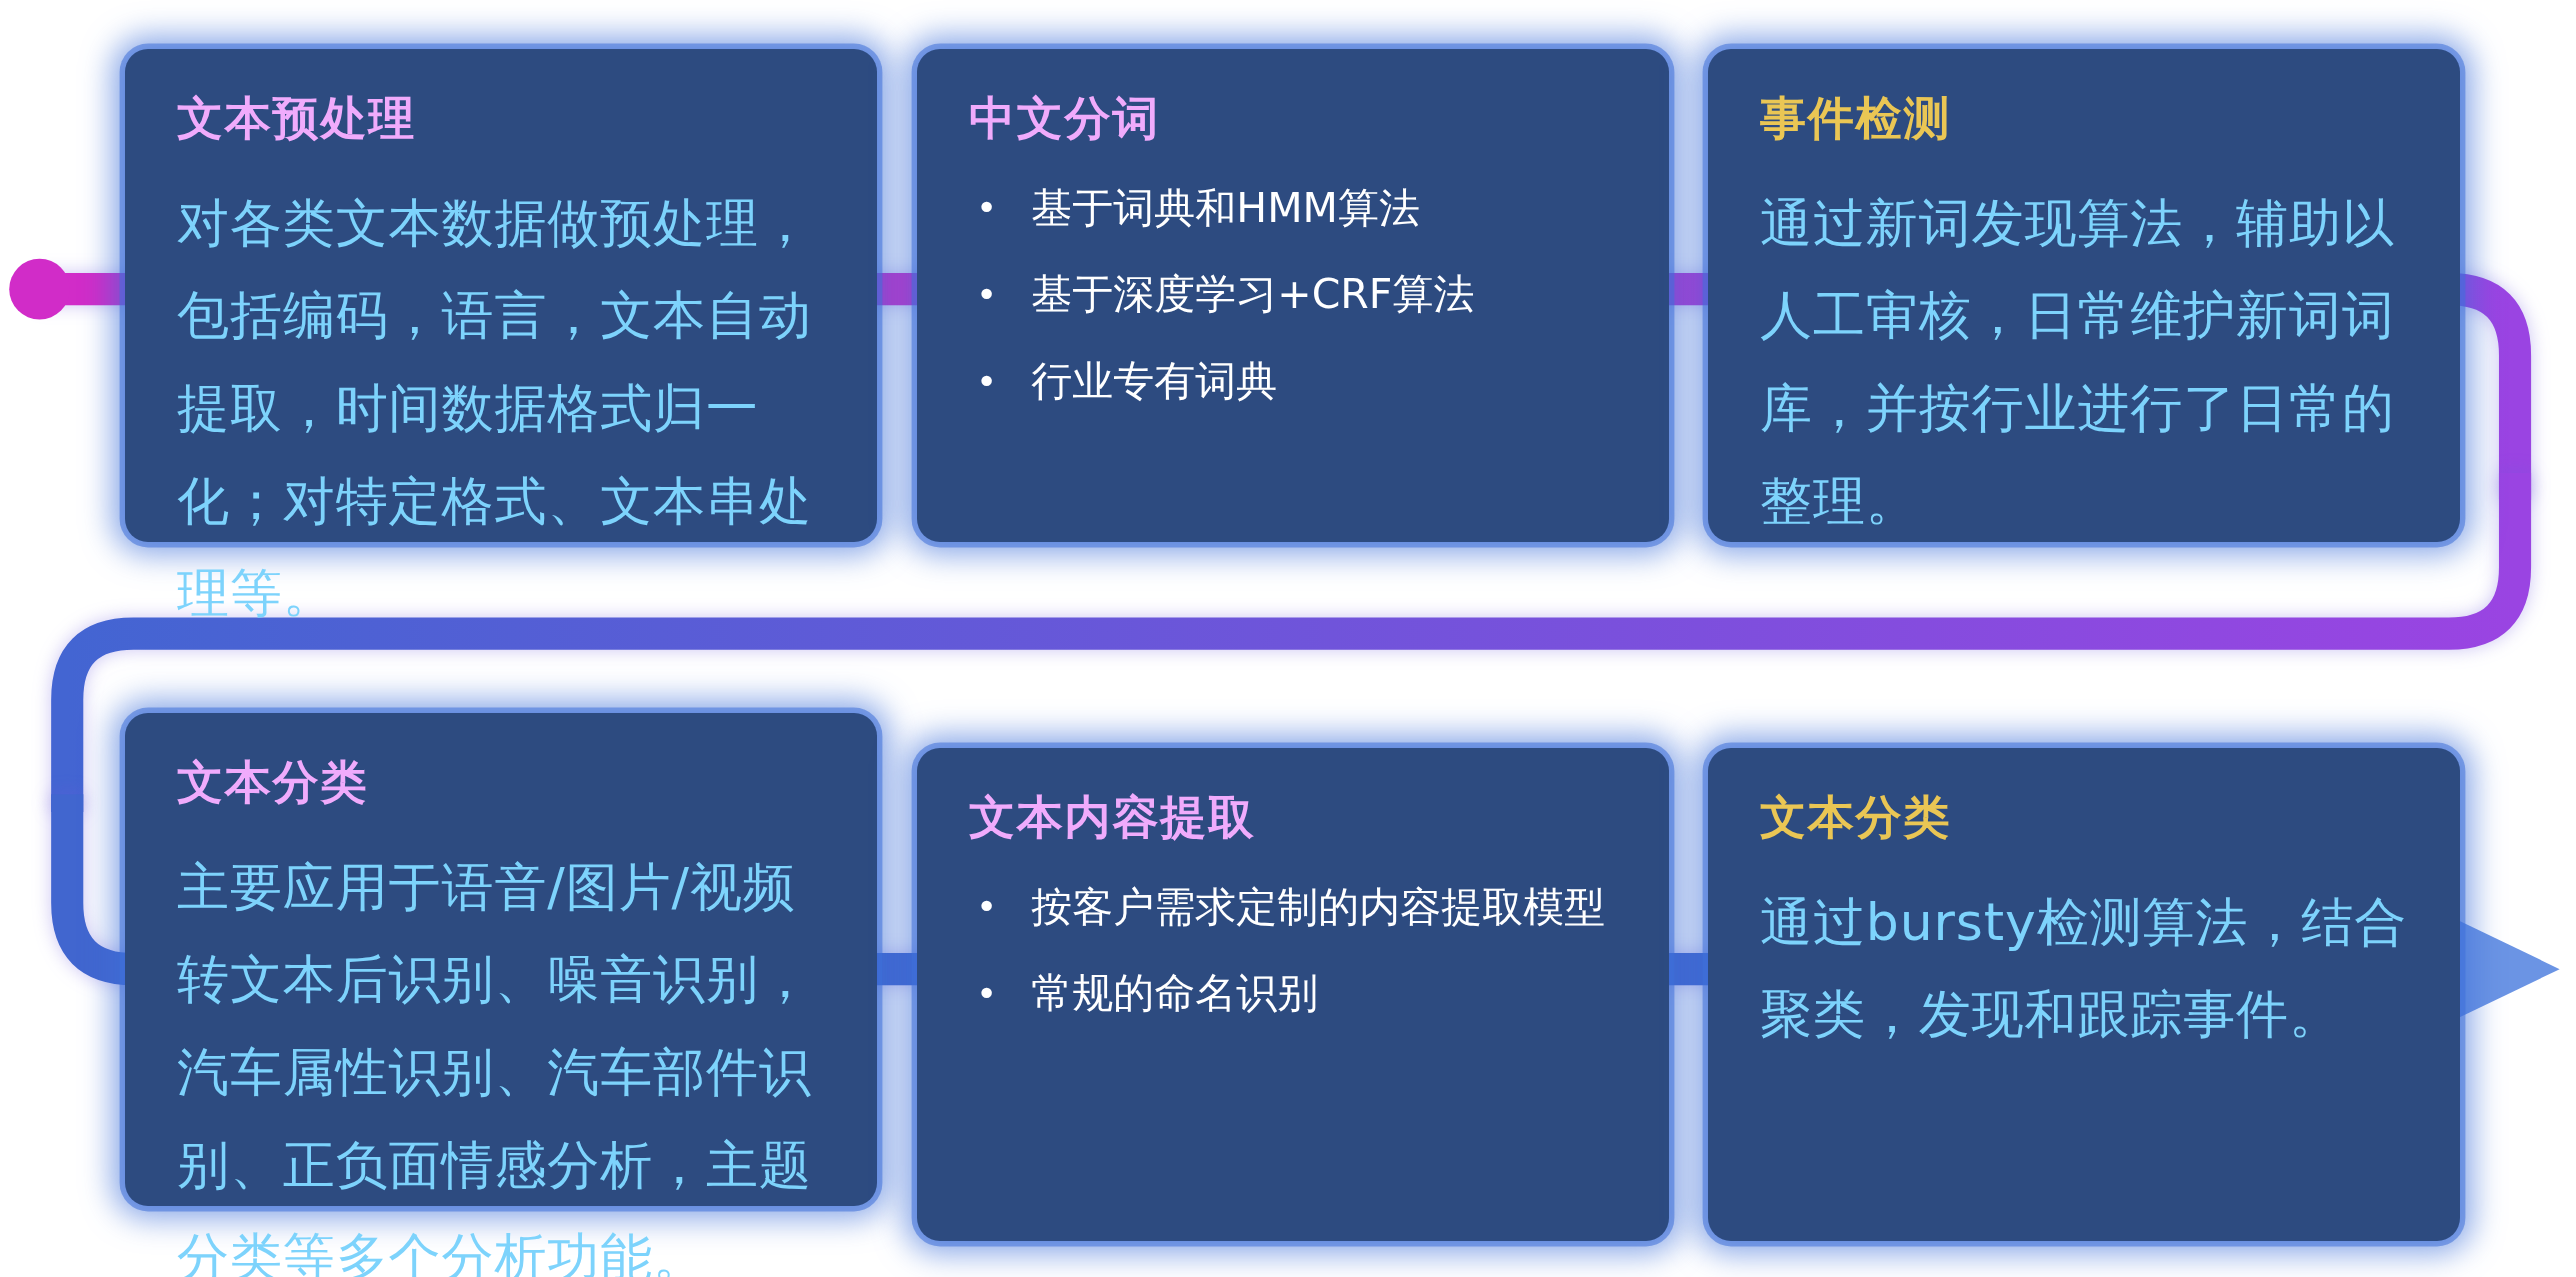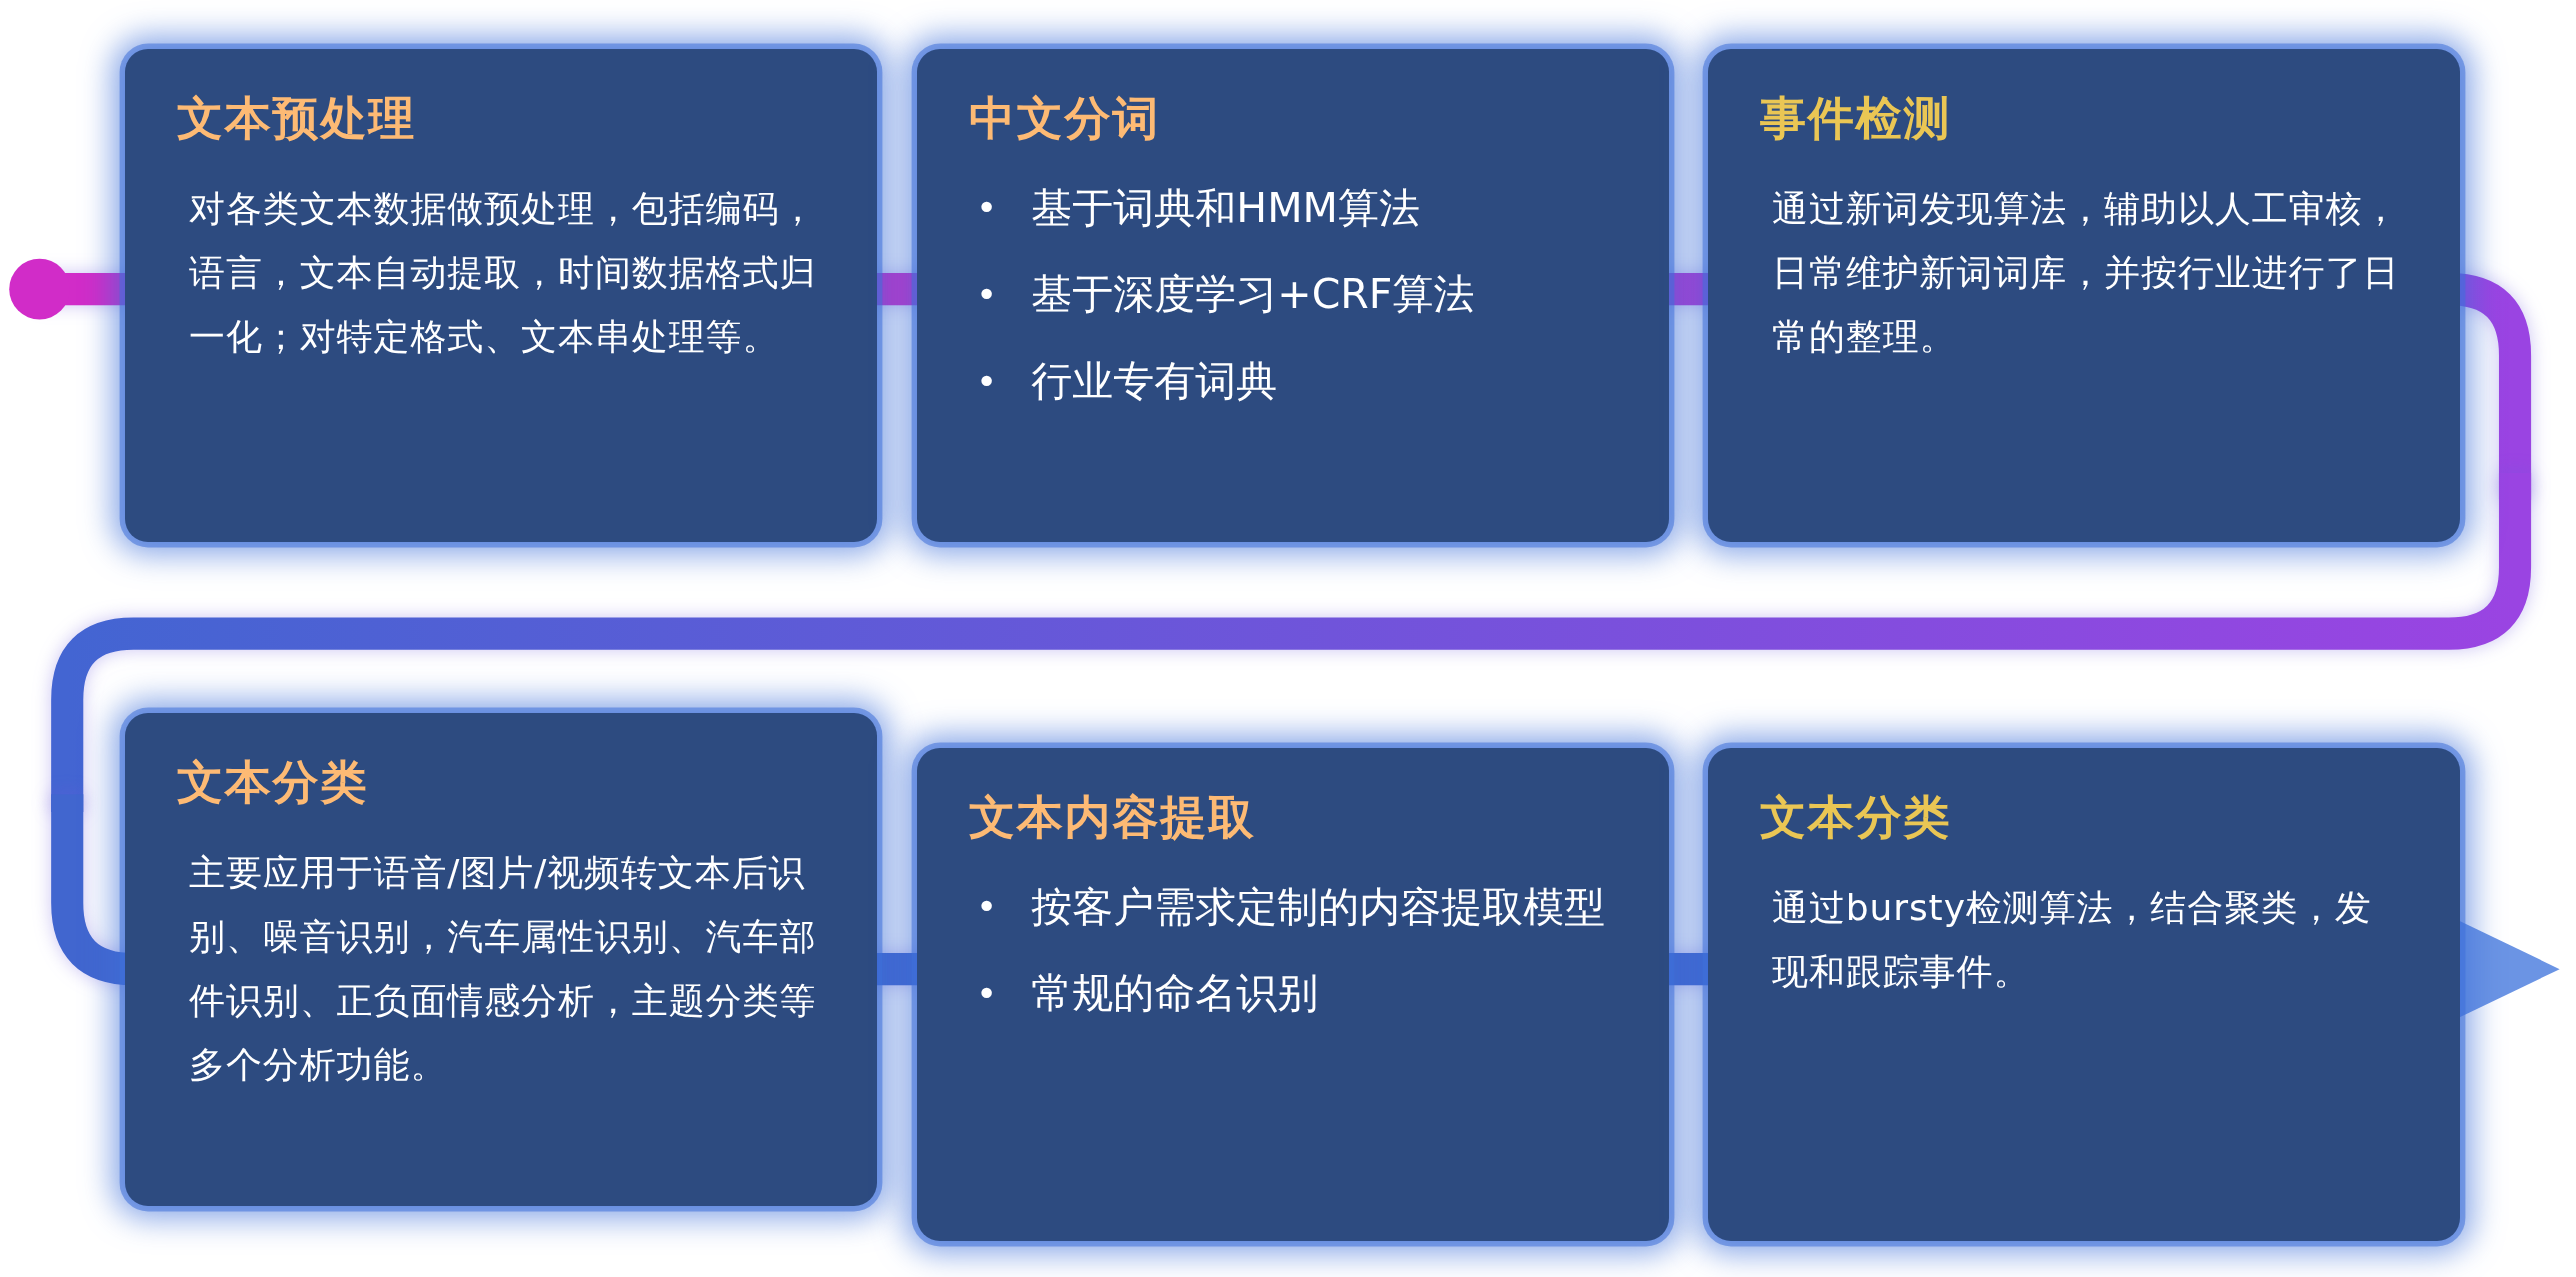--- a/index.html
+++ b/index.html
@@ -41,27 +41,27 @@
   .c5 { left: 917px; top: 748px; }
   .c6 { left: 1708px; top: 748px; }
 
   .card h2 {
     margin: 0 0 32px 0;
     font-size: 46px;
     font-weight: bold;
     letter-spacing: 1.8px;
     line-height: 1.15;
   }
-  .card h2.green  { color: #fdba74; }
+  .card h2.green  { color: #f0abfc; }
   .card h2.yellow { color: #eac654; }
 
   .card p {
-    margin: 12px;
-    color: #ffffff;
-    font-size: 36px;
+    margin: 0;
+    color: #7dd3fc;
+    font-size: 52px;
     line-height: 1.78;
     letter-spacing: 0.9px;
   }
 
   .card ul {
     margin: 9px 0 0 0;
     padding: 0;
     list-style: none;
   }
   .card li {

